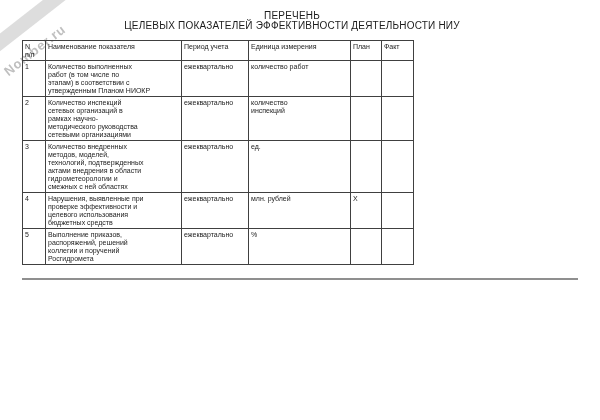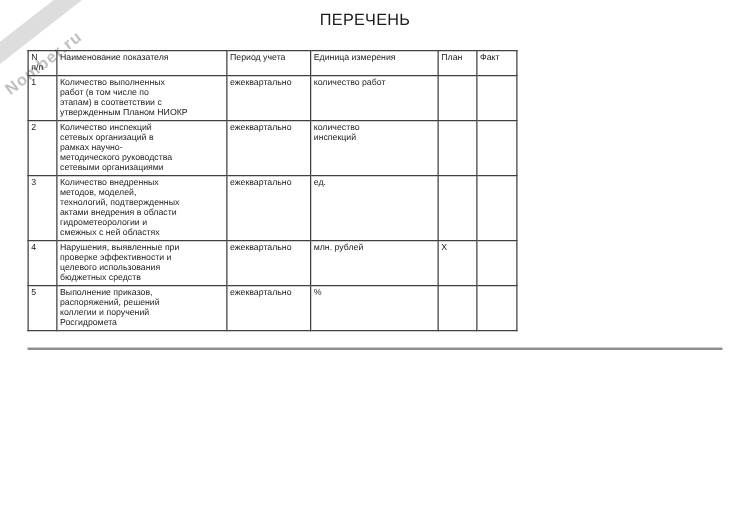--- a/index.html
+++ b/index.html
@@ -33,21 +33,21 @@
     font-size:13px;font-weight:bold;
     letter-spacing:1px;
     color:var(--wm);opacity:.85;
     z-index:1;
     white-space:nowrap;
   }
   
   .title{
     position:absolute;top:11px;left:20px;width:544px;
     text-align:center;
-    font-size:13px;line-height:10px;
+    font-size:10px;line-height:10px;
     letter-spacing:.2px;
     z-index:2;
   }
   
   table.tbl{
     position:absolute;left:22px;top:40px;
     width:391px;
     border-collapse:collapse;
     table-layout:fixed;
     z-index:2;
@@ -82,20 +82,21 @@
 
 <div class="page">
 
   <div>
     <div class="wm-band"></div>
     <div class="wm-text">Nomber.ru</div>
   </div>
 
   <div class="title">
     <div>ПЕРЕЧЕНЬ</div>
+    <div>ЦЕЛЕВЫХ ПОКАЗАТЕЛЕЙ ЭФФЕКТИВНОСТИ ДЕЯТЕЛЬНОСТИ НИУ</div>
   </div>
 
   <table class="tbl">
     <colgroup>
       <col class="c-num">
         <col class="c-name">
         <col class="c-period">
       <col class="c-unit">
         <col class="c-plan">
         <col class="c-fact">

